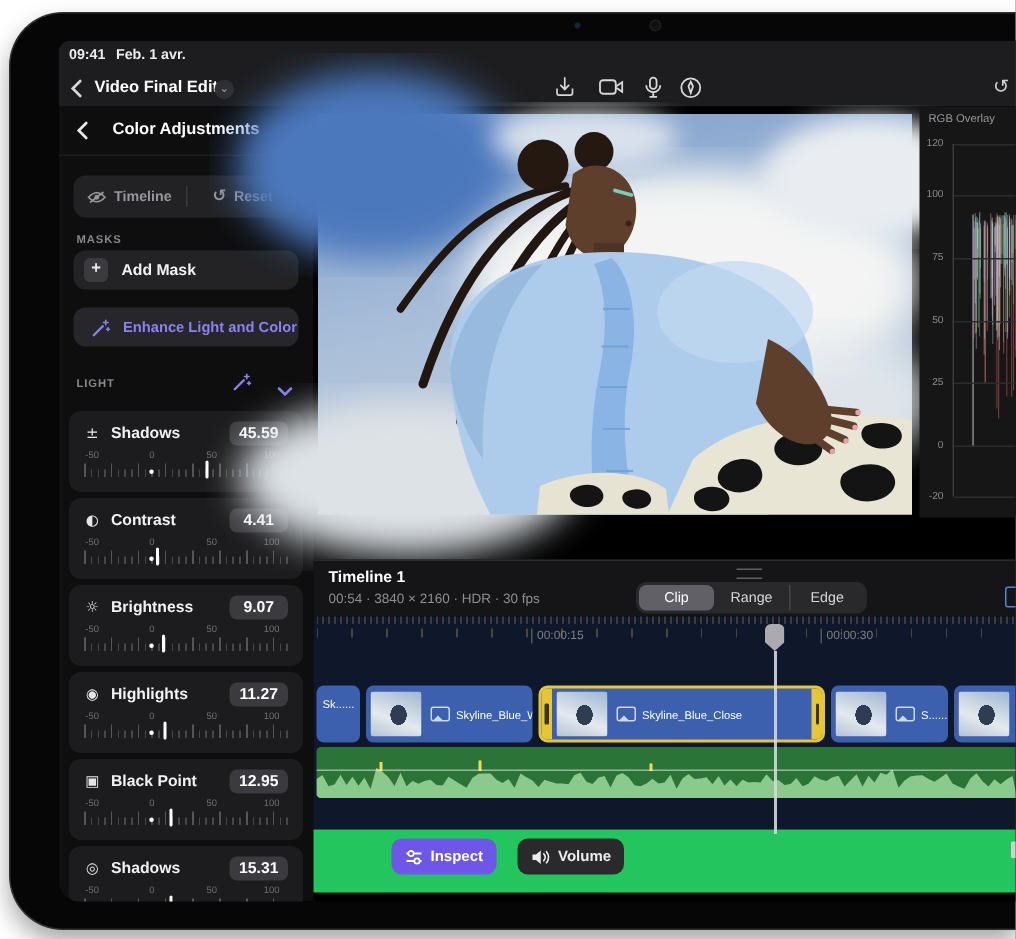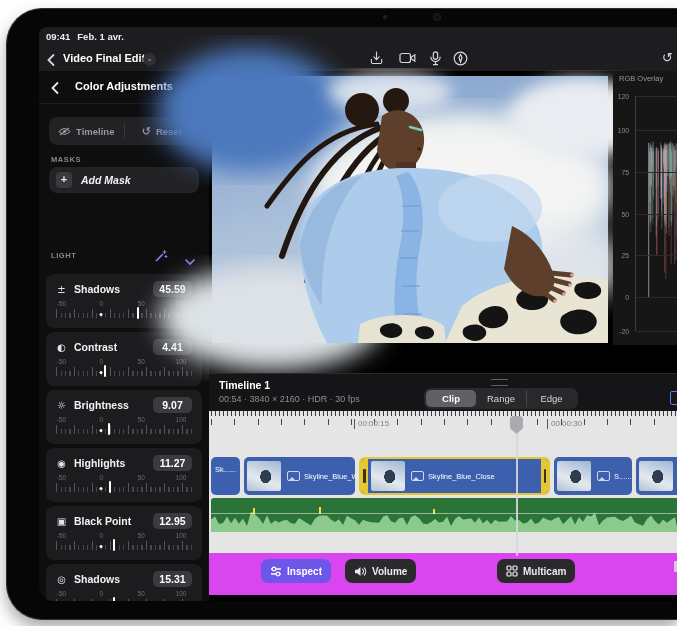--- a/index.html
+++ b/index.html
@@ -33,21 +33,21 @@
   .pill{left:10px;width:150px;border-radius:8px;box-sizing:border-box;}
   #dr-pill{top:46px;height:28px;background:#222225;display:flex;align-items:center;}
   #dr-pill .half{flex:1;display:flex;align-items:center;justify-content:center;gap:5px;
                  color:#97979d;font-size:9.5px;font-weight:600;}
   #dr-pill .div{width:1px;height:14px;background:#3a3a3e;}
   .seclabel{left:12px;color:#87878c;font-size:7.5px;font-weight:700;letter-spacing:.6px;}
   #masks-label{top:84px;}
   #addmask{top:96px;height:26px;background:#232326;display:flex;align-items:center;padding-left:7px;gap:9px;}
   #addmask .plus{width:16px;height:16px;background:#3b3b3f;border-radius:4px;color:#e8e8ec;
                  text-align:center;line-height:15px;font-size:11px;font-weight:600;}
-  #addmask .lbl{color:#f2f2f5;font-size:10.5px;font-weight:600;font-style:italic;}
+  #addmask .lbl{color:#f2f2f5;font-size:10.5px;font-weight:600;}
   #enhance{top:134px;height:26px;background:#26262b;display:flex;align-items:center;padding-left:12px;gap:8px;}
   #enhance .lbl{color:#8b80f4;font-size:9.8px;font-weight:600;}
   #light-label{top:180px;}
   #light-wand{left:116px;top:177px;}
   #light-chev{left:146px;top:180px;}
   
   .slider-card{left:7px;width:156px;height:54px;background:#1c1c1e;border-radius:8px;box-sizing:border-box;padding:7px 10px 0;}
   .srow{display:flex;align-items:center;gap:7px;}
   .sicon{color:#e4e4e8;font-size:10px;width:11px;text-align:center;font-family:"DejaVu Sans",sans-serif;}
   .sname{color:#f2f2f4;font-size:10.5px;font-weight:600;flex:1;}
@@ -79,24 +79,24 @@
             font-family:"DejaVu Sans Mono",monospace;font-size:10.5px;letter-spacing:.3px;}
   #timecode .dim{color:#8a8a8f;}
   #timecode .lit{color:#fff;font-weight:700;}
   
   #tl-header{left:170px;top:346px;width:469px;height:38px;background:#151517;border-top:1px solid #2a2a2c;box-sizing:border-box;}
   #tl-name{left:10px;top:5px;color:#fff;font-size:10.5px;font-weight:700;}
   #tl-info{left:10px;top:20px;color:#8e8e93;font-size:9px;}
   #tl-handle{left:282px;top:5px;width:17px;height:5px;border-top:1.5px solid #606066;border-bottom:1.5px solid #606066;}
   #seg{left:215px;top:14px;background:#29292c;border-radius:7px;padding:2px;display:flex;}
   .seg-item{width:50px;text-align:center;font-size:9.5px;line-height:17px;color:#d6d6da;}
-  .seg-item.sel{background:#606066;border-radius:5px;color:#fff;font-weight:700;}
+  .seg-item.sel{background:#606066;border-radius:5px;color:#fff;font-weight:400;}
   .seg-item.edge{border-left:1px solid #47474b;box-sizing:border-box;}
   #c-frag{left:631px;top:364px;width:10px;height:12px;border:1.5px solid #4d82e8;border-radius:2px;}
-  #tl-body{left:170px;top:384px;width:469px;height:142px;background:#e5e5e5;}
+  #tl-body{left:170px;top:384px;width:469px;height:142px;background:#0f172a;}
   #ticks-a{left:2px;top:0;right:0;height:5px;
            background:repeating-linear-gradient(90deg,#3c3c40 0 1px,transparent 1px 4px);}
   #ticks-b{left:2px;top:8px;right:0;height:6px;
            background:repeating-linear-gradient(90deg,#46464a 0 1px,transparent 1px 23.3px);}
   .rlab{top:8px;color:#808085;font-size:8px;}
   .rlab::before{content:"";position:absolute;left:-4px;top:0;width:1px;height:10px;background:#55555a;}
   #clips-row{position:absolute;left:2px;top:46px;height:38px;display:flex;}
   .clip{position:relative;height:38px;background:#3c5fae;border-radius:5px;margin-right:4px;
         box-sizing:border-box;display:flex;align-items:center;overflow:hidden;flex:none;}
   .clip .thumb{width:34px;height:30px;margin:0 4px 0 3px;border-radius:2px;flex:none;
@@ -114,21 +114,21 @@
   .trim{position:absolute;top:50%;transform:translateY(-50%);width:2.5px;height:14px;
         background:#3a340e;border-radius:1px;z-index:2;}
   .trim.left{left:2px;} .trim.right{right:2px;}
   #audio{left:2px;top:87px;right:0;height:34px;background:#2b7437;border-radius:3px 0 0 3px;overflow:hidden;}
   #wave-svg{position:absolute;left:0;bottom:0;width:100%;height:34px;}
   #gain-line{position:absolute;left:0;right:0;top:15px;height:1px;background:rgba(255,255,255,.5);}
   #playhead-line{left:477px;top:407px;width:1.5px;height:122px;background:rgba(215,215,220,.9);z-index:5;}
   #playhead{left:471px;top:389px;width:13px;height:18px;background:#ababaf;z-index:6;
             border-radius:4px 4px 0 0;clip-path:polygon(0 0,100% 0,100% 68%,50% 100%,0 68%);}
   
-  #toolbar{left:170px;top:526px;width:469px;height:42px;background:#d946ef;}
+  #toolbar{left:170px;top:526px;width:469px;height:42px;background:#22c55e;}
   .tb-btn{position:absolute;top:6px;height:24px;border-radius:7px;background:#2a2a2d;display:flex;
           align-items:center;padding:0 9px;gap:5px;color:#ececf0;font-size:10px;font-weight:600;box-sizing:border-box;}
   .tb-btn.primary{background:#6e56e8;color:#fff;}
   #t-frag{left:635px;top:534px;width:5px;height:11px;background:#cfcfd4;border-radius:1px;z-index:7;}
   svg{overflow:visible;}
 </style>
 </head>
 <body>
 
 <div id="device">
@@ -199,20 +199,27 @@
         </span>
       </div>
 
       <span class="abs seclabel" id="masks-label">MASKS</span>
 
       <div id="addmask" class="abs pill">
         <span class="plus">+</span>
         <span class="lbl">Add Mask</span>
       </div>
 
+      <div id="enhance" class="abs pill">
+        <svg width="13" height="13" viewBox="0 0 13 13">
+            <path d="M1.5 11.5 L7.5 5.5" stroke="#8b80f4" stroke-width="1.6" stroke-linecap="round"></path>
+            <path d="M9.5 1.5 v3 M8 3 h3 M11 6.5 v2 M10 7.5 h2" stroke="#8b80f4" stroke-width="1.1" stroke-linecap="round"></path>
+          </svg>
+        <span class="lbl">Enhance Light and Color</span>
+      </div>
 
       <span class="abs seclabel" id="light-label">LIGHT</span>
       <span class="abs" id="light-wand">
         <svg width="13" height="13" viewBox="0 0 13 13">
             <path d="M1.5 11.5 L7.5 5.5" stroke="#8b80f4" stroke-width="1.6" stroke-linecap="round"></path>
             <path d="M9.5 1.5 v3 M8 3 h3 M11 6.5 v2 M10 7.5 h2" stroke="#8b80f4" stroke-width="1.1" stroke-linecap="round"></path>
           </svg></span>
       <span class="abs" id="light-chev">
         <svg width="10" height="6" viewBox="0 0 10 6">
             <path d="M1 1 L5 5 L9 1" stroke="#8080f0" stroke-width="1.7" fill="none" stroke-linecap="round"></path>
@@ -590,26 +597,17 @@
           </svg>
         <span>Inspect</span>
         </span>
       <span class="tb-btn" style="left:136px">
         <svg width="13" height="11" viewBox="0 0 13 11">
             <path d="M1 3.7 h2.3 L6.5 1 v9 L3.3 7.3 H1 Z" fill="#ececf0"></path>
             <path d="M8.5 3.2 a3.2 3.2 0 0 1 0 4.6 M10.3 1.8 a5.6 5.6 0 0 1 0 7.4" stroke="#ececf0" stroke-width="1.1" fill="none" stroke-linecap="round"></path>
           </svg>
         <span>Volume</span>
         </span>
-      <span class="tb-btn" style="left:288px">
-        <svg width="12" height="12" viewBox="0 0 12 12" fill="none" stroke="#ececf0" stroke-width="1.2">
-            <rect x="1" y="1" width="4" height="4" rx="1"></rect>
-            <rect x="7" y="1" width="4" height="4" rx="1"></rect>
-            <rect x="1" y="7" width="4" height="4" rx="1"></rect>
-            <rect x="7" y="7" width="4" height="4" rx="1"></rect>
-          </svg>
-        <span>Multicam</span>
-        </span>
     </div>
     <span id="t-frag" class="abs"></span>
 
   </div>
 </div>
 
 </body></html>

